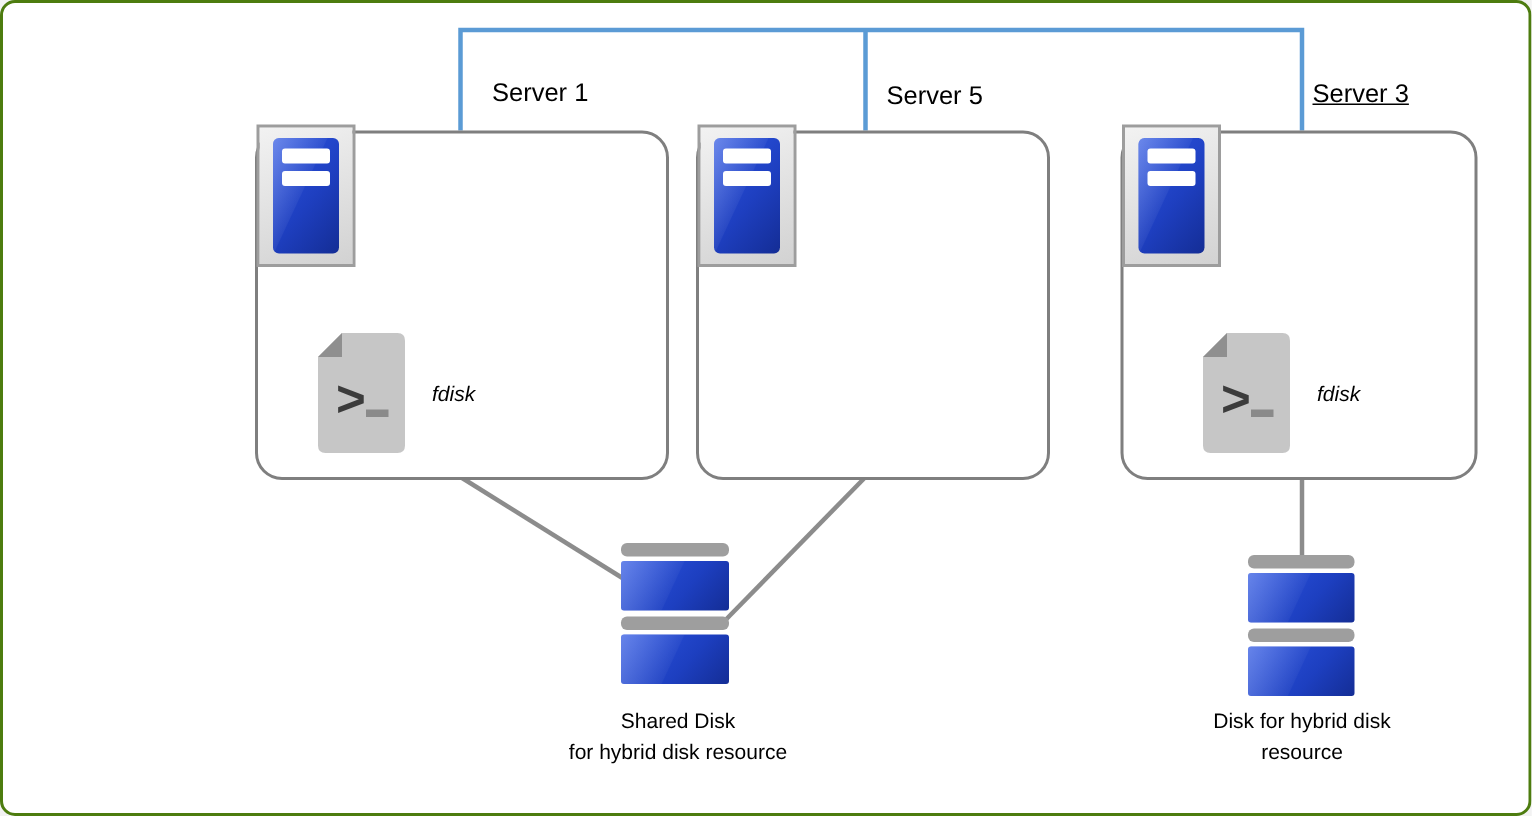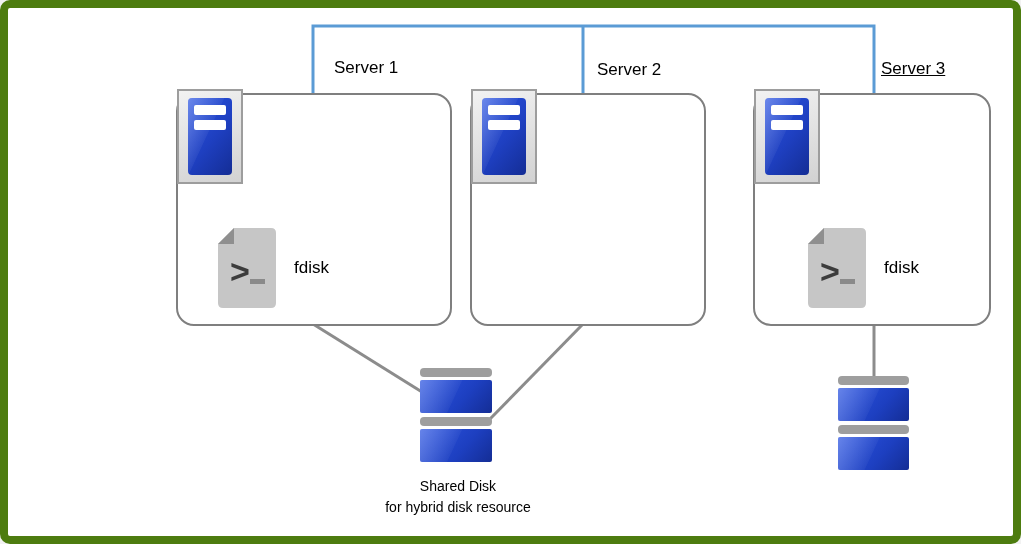--- a/index.html
+++ b/index.html
@@ -2,21 +2,21 @@
 <html style="--network-line: #5b9bd5; --connector: #8c8c8c; --box-border: #7f7f7f; --server-blue: #1e3fc0; --disk-blue: #1d3fc0; --disk-cap: #9e9e9e;"><head>
 <meta charset="utf-8">
 <style>
   html,body{ margin:0; padding:0; background:#f2f2f2; }
   body{ font-family:"Liberation Sans", sans-serif; color:#111; }
 
   .canvas{
     position:relative;
     width:1021px; height:544px;
     background:#ffffff;
-    border:8px solid #4d7c0f;
+    border:2px solid #4d7c0f;
     border-radius:10px;
     box-sizing:border-box;
     overflow:hidden;
     margin:0 auto;
   }
 
   .wires{ position:absolute; left:0; top:0; z-index:1; pointer-events:none; }
   .wire-blue{ stroke:var(--network-line,#5b9bd5); stroke-width:3; fill:none; }
   .wire-gray{ stroke:var(--connector,#8c8c8c); stroke-width:3; fill:none; }
 
@@ -57,21 +57,21 @@
     content:""; position:absolute; inset:0;
     background:linear-gradient(115deg, rgba(255,255,255,0.30) 0%, rgba(255,255,255,0.05) 45%, rgba(0,0,0,0) 46%);
   }
   .server-slot{ height:10px; background:#ffffff; border-radius:2px; width:100%; }
 
   
   .script-row{
     position:absolute;
     display:flex; align-items:center; gap:18px;
   }
-  .script-label{ font-size:17px; color:#000; }
+  .script-label{ font-size:14px; color:#000;font-style:italic; }
 
   
   .disk-icon{
     position:absolute; z-index:2;
     display:flex; flex-direction:column;
   }
   .disk-cap{
     height:9px; background:var(--disk-cap,#9e9e9e);
     border-radius:4px; margin-bottom:3px;
   }
@@ -100,21 +100,21 @@
 
   <svg class="wires" width="1021" height="544" viewBox="0 0 1021 544">
     <polyline class="wire-blue" points="305,85 305,18 866,18 866,85"></polyline>
     <line class="wire-blue" x1="575" y1="18" x2="575" y2="85"></line>
     <line class="wire-gray" x1="305" y1="316" x2="414" y2="384"></line>
     <line class="wire-gray" x1="575" y1="316" x2="482" y2="411"></line>
     <line class="wire-gray" x1="866" y1="316" x2="866" y2="370"></line>
   </svg>
 
   <div class="server-label" style="left:326px; top:50px;">Server 1</div>
-  <div class="server-label" style="left:589px; top:52px;">Server 2</div>
+  <div class="server-label" style="left:589px; top:52px;">Server 5</div>
   <div class="server-label" style="left:873px; top:51px;text-decoration:underline;">Server 3</div>
 
   <div class="server-box" style="left:168px; top:85px; width:276px;">
     <div class="server-icon">
       <div class="server-tower">
         <div class="server-slot"></div>
         <div class="server-slot"></div>
       </div>
     </div>
     <div class="script-row" style="left:40px; top:133px;">
@@ -163,14 +163,16 @@
   </div>
   <div class="disk-label" style="left:330px; top:468px; width:240px;">Shared Disk
 for hybrid disk resource</div>
 
   <div class="disk-icon" style="left:830px; top:368px; width:71px;">
     <div class="disk-cap"></div>
     <div class="disk-body"></div>
     <div class="disk-cap"></div>
     <div class="disk-body"></div>
   </div>
+  <div class="disk-label" style="left:746px; top:468px; width:240px;">Disk for hybrid disk
+resource</div>
 
 </div>
 
 </body></html>

